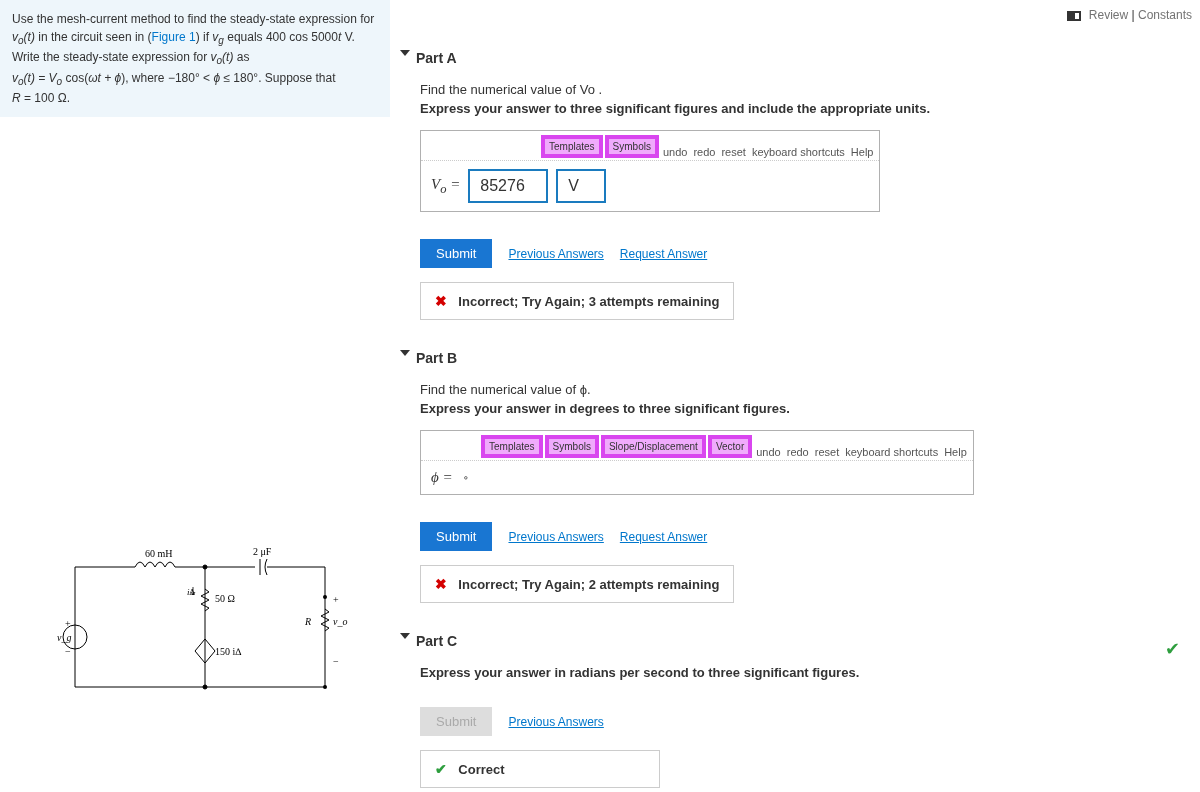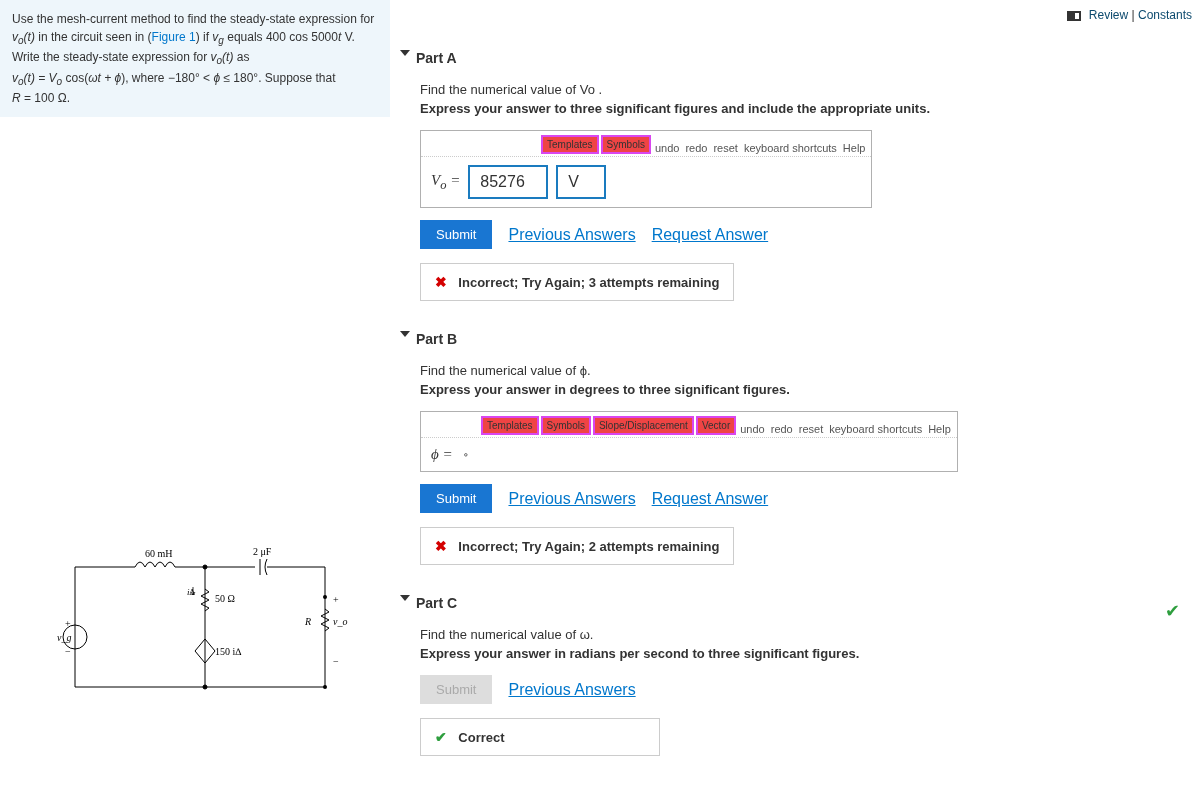--- a/index.html
+++ b/index.html
@@ -1,51 +1,51 @@
 <!DOCTYPE html>
 <html><head>
 <meta charset="utf-8">
 <style>
 * { box-sizing: border-box; margin: 0; padding: 0; }
 body { font-family: Arial, Helvetica, sans-serif; font-size: 13px; color: #333; background: #fff; width: 1200px; }
 .top-right { position: absolute; top: 8px; right: 8px; font-size: 12px; }
 .top-right .icon { display: inline-block; width: 14px; height: 10px; background: #333; margin-right: 4px; vertical-align: middle; position: relative; }
 .top-right .icon::after { content: ''; position: absolute; right: 2px; top: 2px; width: 4px; height: 6px; background: #fff; }
-.top-right a { color: #0c4a6e; text-decoration: none; }
+.top-right a { color: #737373; text-decoration: none; }
 .left-col { float: left; width: 390px; }
 .right-col { margin-left: 400px; padding-top: 50px; }
 .problem-box { background: #eef6fb; padding: 10px 12px; font-size: 12px; line-height: 1.5; }
 .problem-box a { color: #0077cc; text-decoration: none; }
 .figure-panel { margin-top: 430px; }
 .figure-header { display: flex; align-items: center; justify-content: space-between; border-bottom: 1px solid #ccc; padding-bottom: 6px; margin-bottom: 24px; }
 .figure-title { font-size: 16px; }
 .fig-nav { display: flex; align-items: center; gap: 6px; font-size: 12px; }
 .fig-btn { width: 22px; height: 22px; border: 1px solid #ccc; border-radius: 50%; background: #fff; display: inline-flex; align-items: center; justify-content: center; cursor: pointer; font-size: 11px; color: #666; }
 .circuit { width: 320px; height: 160px; position: relative; margin: 0 auto; }
 .part-section { margin-bottom: 30px; }
 .part-toggle { display: flex; align-items: flex-start; gap: 6px; cursor: pointer; margin-bottom: 16px; }
 .caret { width: 0; height: 0; border-left: 5px solid transparent; border-right: 5px solid transparent; border-top: 6px solid #333; }
 .part-title { font-weight: bold; font-size: 14px; }
 .part-body { margin-left: 20px; }
 .instr { font-size: 13px; margin-bottom: 4px; }
 .instr-bold { font-weight: bold; font-size: 13px; margin-bottom: 14px; }
 .input-frame { border: 1px solid #b0b0b0; display: inline-block; padding: 0; }
 .toolbar { display: flex; align-items: flex-end; gap: 2px; padding: 4px 4px 2px 120px; font-size: 11px; border-bottom: 1px dotted #ccc; }
-.tbtn { border: 2px solid #d946ef; background: #ef4444; padding: 2px 4px; cursor: pointer; font-size: 10px; }
+.tbtn { border: 4px solid #d946ef; background: #f0abfc; padding: 2px 4px; cursor: pointer; font-size: 10px; }
 .tlnk { color: #555; cursor: pointer; font-size: 11px; padding: 0 2px; }
 .input-row { display: flex; align-items: center; padding: 8px 10px; gap: 8px; }
 .var-label { font-style: italic; font-family: 'Times New Roman', serif; font-size: 15px; }
 .value-box, .unit-box { border: 2px solid #1a7bbf; padding: 6px 10px; font-size: 16px; min-width: 80px; }
 .value-box.wide { min-width: 360px; }
 .unit-box { min-width: 50px; }
 .deg-sup { font-size: 10px; vertical-align: super; margin-left: 2px; }
-.action-row { margin-top: 12px; display: flex; align-items: center; gap: 16px; }
+.action-row { margin-top: 27px; display: flex; align-items: center; gap: 16px; }
 .submit-btn { background: #1976d2; color: #fff; border: none; padding: 7px 16px; font-size: 13px; cursor: pointer; }
 .submit-btn:disabled { background: #ddd; color: #aaa; cursor: default; }
-.link { color: #0077cc; text-decoration: underline; font-size: 16px; cursor: pointer; }
+.link { color: #0077cc; text-decoration: underline; font-size: 12px; cursor: pointer; }
 .feedback-box { border: 1px solid #ccc; padding: 10px 14px; margin-top: 14px; display: inline-block; min-width: 240px; font-size: 13px; }
 .x-icon { color: #d40000; font-weight: bold; margin-right: 8px; font-size: 14px; }
 .check-icon { color: #2e9e3e; font-weight: bold; margin-right: 8px; font-size: 14px; }
 .answer-display { border: 1px solid #ccc; padding: 8px 12px; display: inline-block; font-family: 'Times New Roman', serif; font-size: 15px; }
 .correct-check-right { float: right; color: #2e9e3e; font-size: 18px; margin-right: 20px; }
 .part-c-header { display: flex; align-items: center; justify-content: space-between; }
 svg { display: block; }
 </style>
 </head>
 <body>
@@ -197,21 +197,20 @@
 
   <div class="part-section">
     <div class="part-c-header">
       <div class="part-toggle">
         <span class="caret"></span>
         <span class="part-title">Part C</span>
       </div>
       <span class="correct-check-right">✔</span>
     </div>
     <div class="part-body">
-      <div class="instr">Find the numerical value of ω.</div>
       <div class="instr-bold">Express your answer in radians per second to three significant figures.</div>
       <div class="action-row">
         <button class="submit-btn" disabled="">Submit</button>
         <span class="link">Previous Answers</span>
       </div>
       <div class="feedback-box">
         <span class="check-icon">✔</span>
         <b>Correct</b>
       </div>
     </div>

